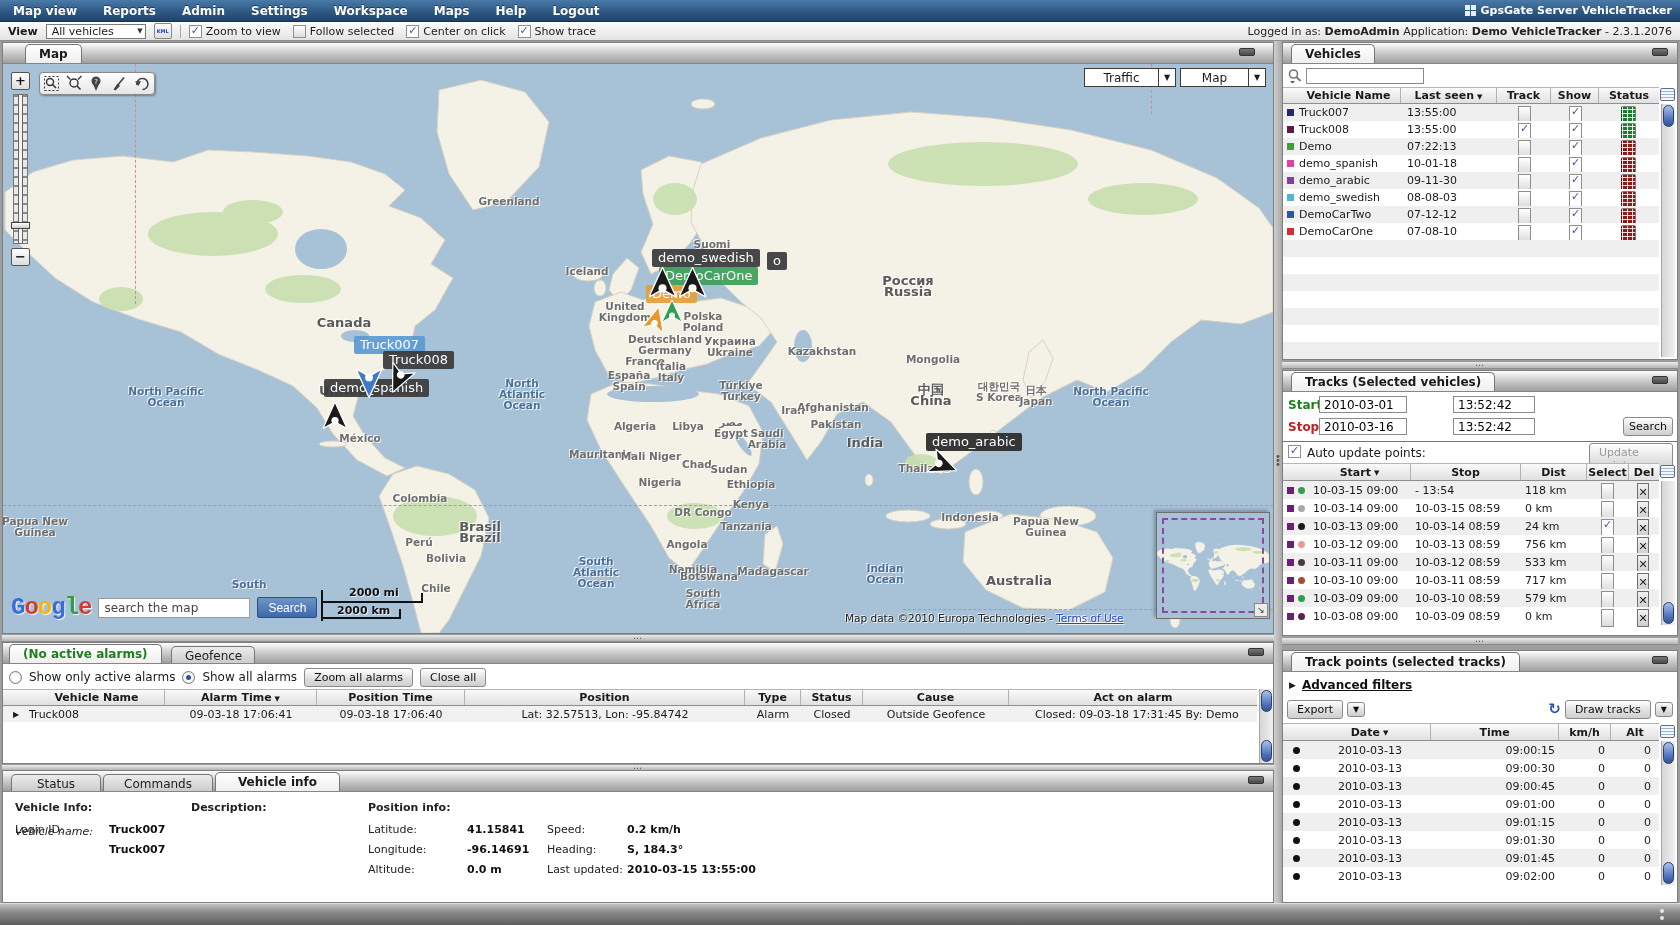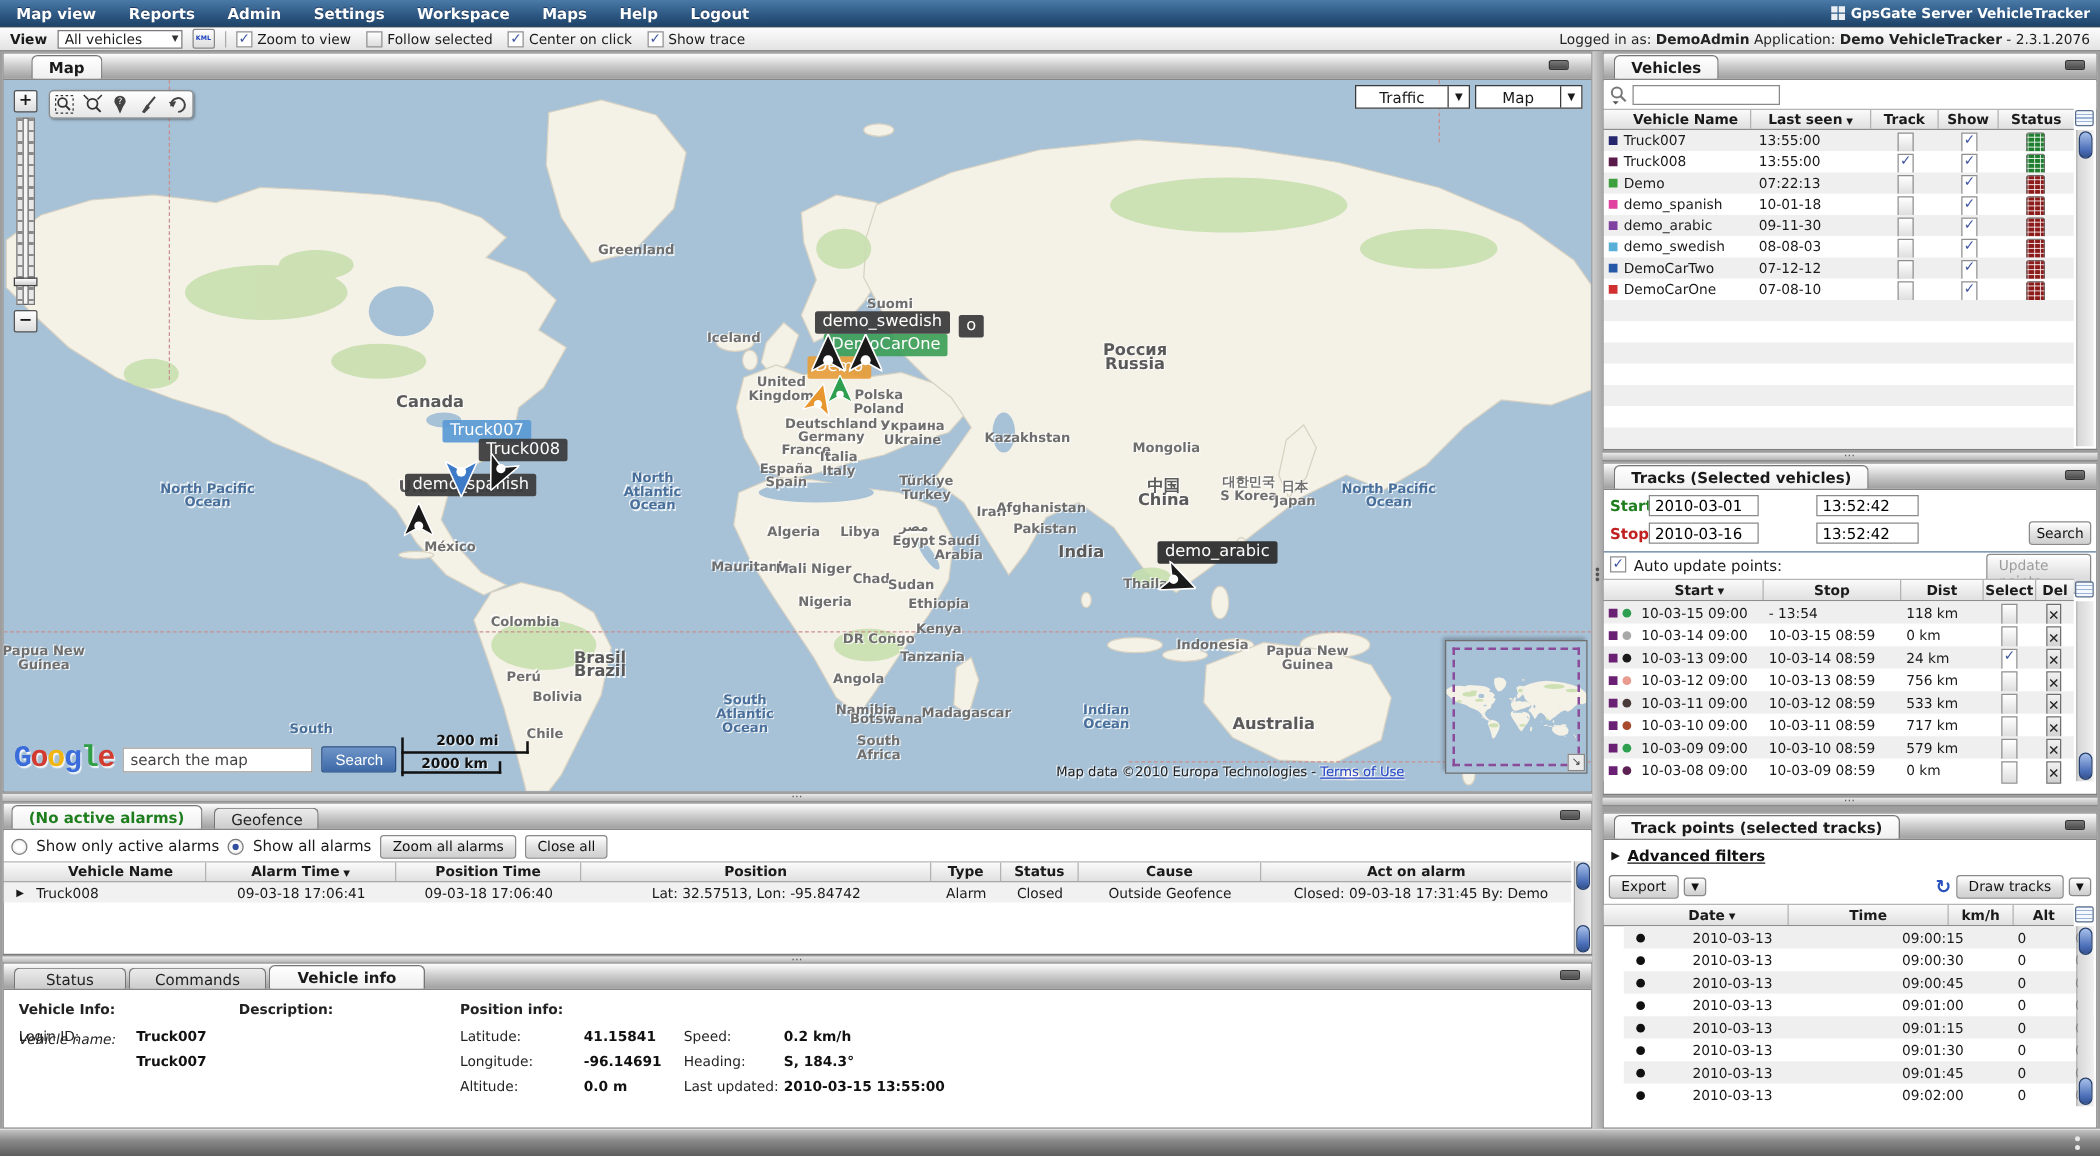--- a/index.html
+++ b/index.html
@@ -144,21 +144,21 @@
   .frm-lab { position:absolute; font-size:12px; font-weight:bold; }
   .frm-inp { position:absolute; height:17px; border:1px solid #8a8a8a; background:#fff; font-size:12px; padding:0 4px; font-family:inherit; }
   #trk-head { left:0; top:92px; width:376px; height:18px; }
   #trk-rows { position:absolute; left:0; top:110px; width:376px; }
   #trk-sb { right:2px; top:110px; height:144px; }
   #tp-panel { left:1282px; top:650px; width:396px; height:253px; }
   #advfil { position:absolute; left:6px; top:27px; font-size:12px; display:flex; gap:6px; align-items:center; }
   #advfil .lnk { text-decoration:underline; color:#111; font-weight:bold; }
   #tp-btnrow { position:absolute; left:0; top:46px; width:100%; height:24px; display:flex; align-items:center; padding:0 4px; gap:4px; }
   #tp-head { left:0; top:72px; width:376px; height:18px; }
-  #tp-rows { position:absolute; left:0; top:90px; width:376px;margin-left:16px; }
+  #tp-rows { position:absolute; left:0; top:90px; width:376px; }
   #tp-sb { right:2px; top:90px; height:144px; }
   .dot { width:7px; height:7px; border-radius:50%; display:inline-block; }
   .sq { width:7px; height:7px; display:inline-block; }
 
   #bottombar { position:absolute; left:0; top:903px; width:1680px; height:22px;
     background:linear-gradient(#c2c2c2,#8a8a8a 40%,#5c5c5c); border-top:1px solid #dedede; }
   #bottombar .grip { position:absolute; right:16px; width:4px; height:4px; border-radius:50%; background:#e8e8e8; }
 </style>
 </head>
 <body>

